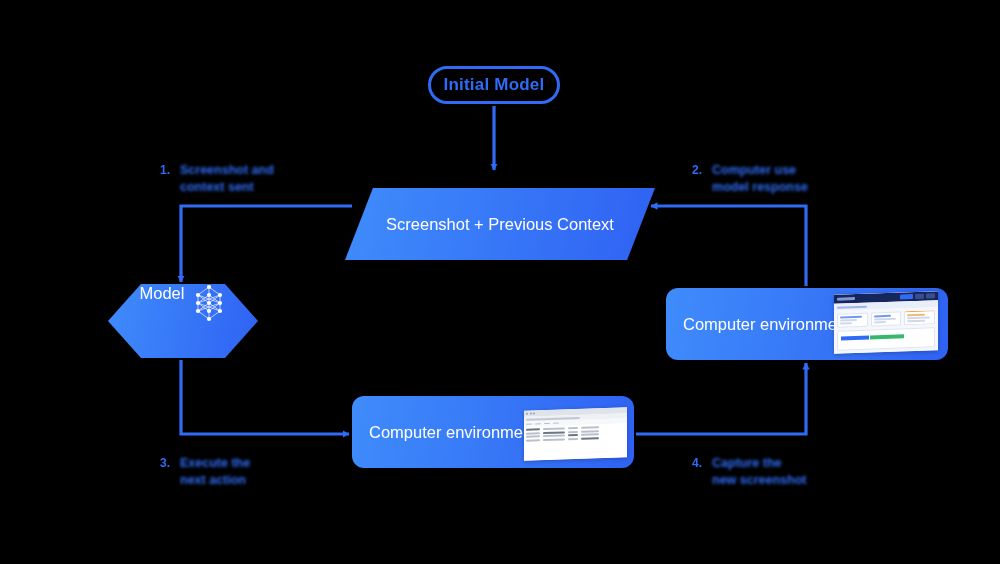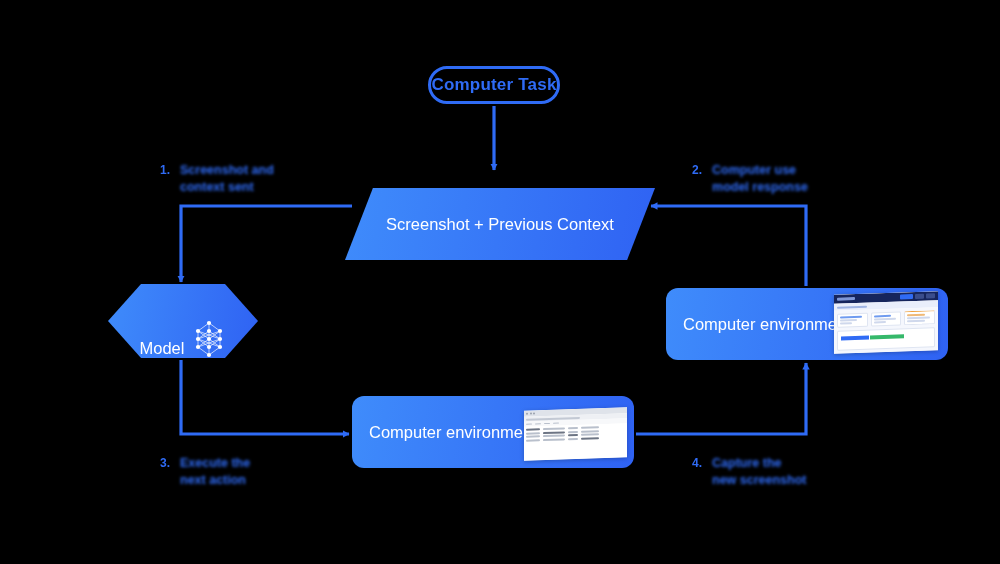--- a/index.html
+++ b/index.html
@@ -73,21 +73,21 @@
   
   .hex {
     position: absolute;
     left: 108px;
     top: 284px;
     width: 150px;
     height: 74px;
     background: linear-gradient(100deg, #3f8cfb 0%, #2f62f3 100%);
     clip-path: polygon(22% 0%, 78% 0%, 100% 50%, 78% 100%, 22% 100%, 0% 50%);
     display: flex;
-    align-items: flex-end;
+    align-items: flex-start;
     justify-content: center;
     gap: 8px;
   }
   .hex-label {
     color: #ffffff;
     font-size: 16.5px;
   }
   .nn-icon { width: 34px; height: 38px; display: block; }
 
   
@@ -209,21 +209,21 @@
     <path d="M352,206 L181,206 L181,282" stroke="#2f6bf5" stroke-width="3.2" fill="none" marker-end="url(#ah)"></path>
 
     <path d="M181,360 L181,434 L349,434" stroke="#2f6bf5" stroke-width="3.2" fill="none" marker-end="url(#ah)"></path>
 
     <path d="M636,434 L806,434 L806,363" stroke="#2f6bf5" stroke-width="3.2" fill="none" marker-end="url(#ah)"></path>
 
     <path d="M806,286 L806,206 L651,206" stroke="#2f6bf5" stroke-width="3.2" fill="none" marker-end="url(#ah)"></path>
   </svg>
 
   <div class="pill">
-    <span class="pill-label">Computer Task</span>
+    <span class="pill-label">Initial Model</span>
   </div>
 
   <div class="para">
     <span class="para-label">Screenshot + Previous Context</span>
   </div>
 
   <div class="hex">
     <span class="hex-label">Model</span>
     <svg class="nn-icon" viewBox="0 0 34 38" xmlns="http://www.w3.org/2000/svg">
       <g stroke="#ffffff" stroke-width="0.7" opacity="0.95">

